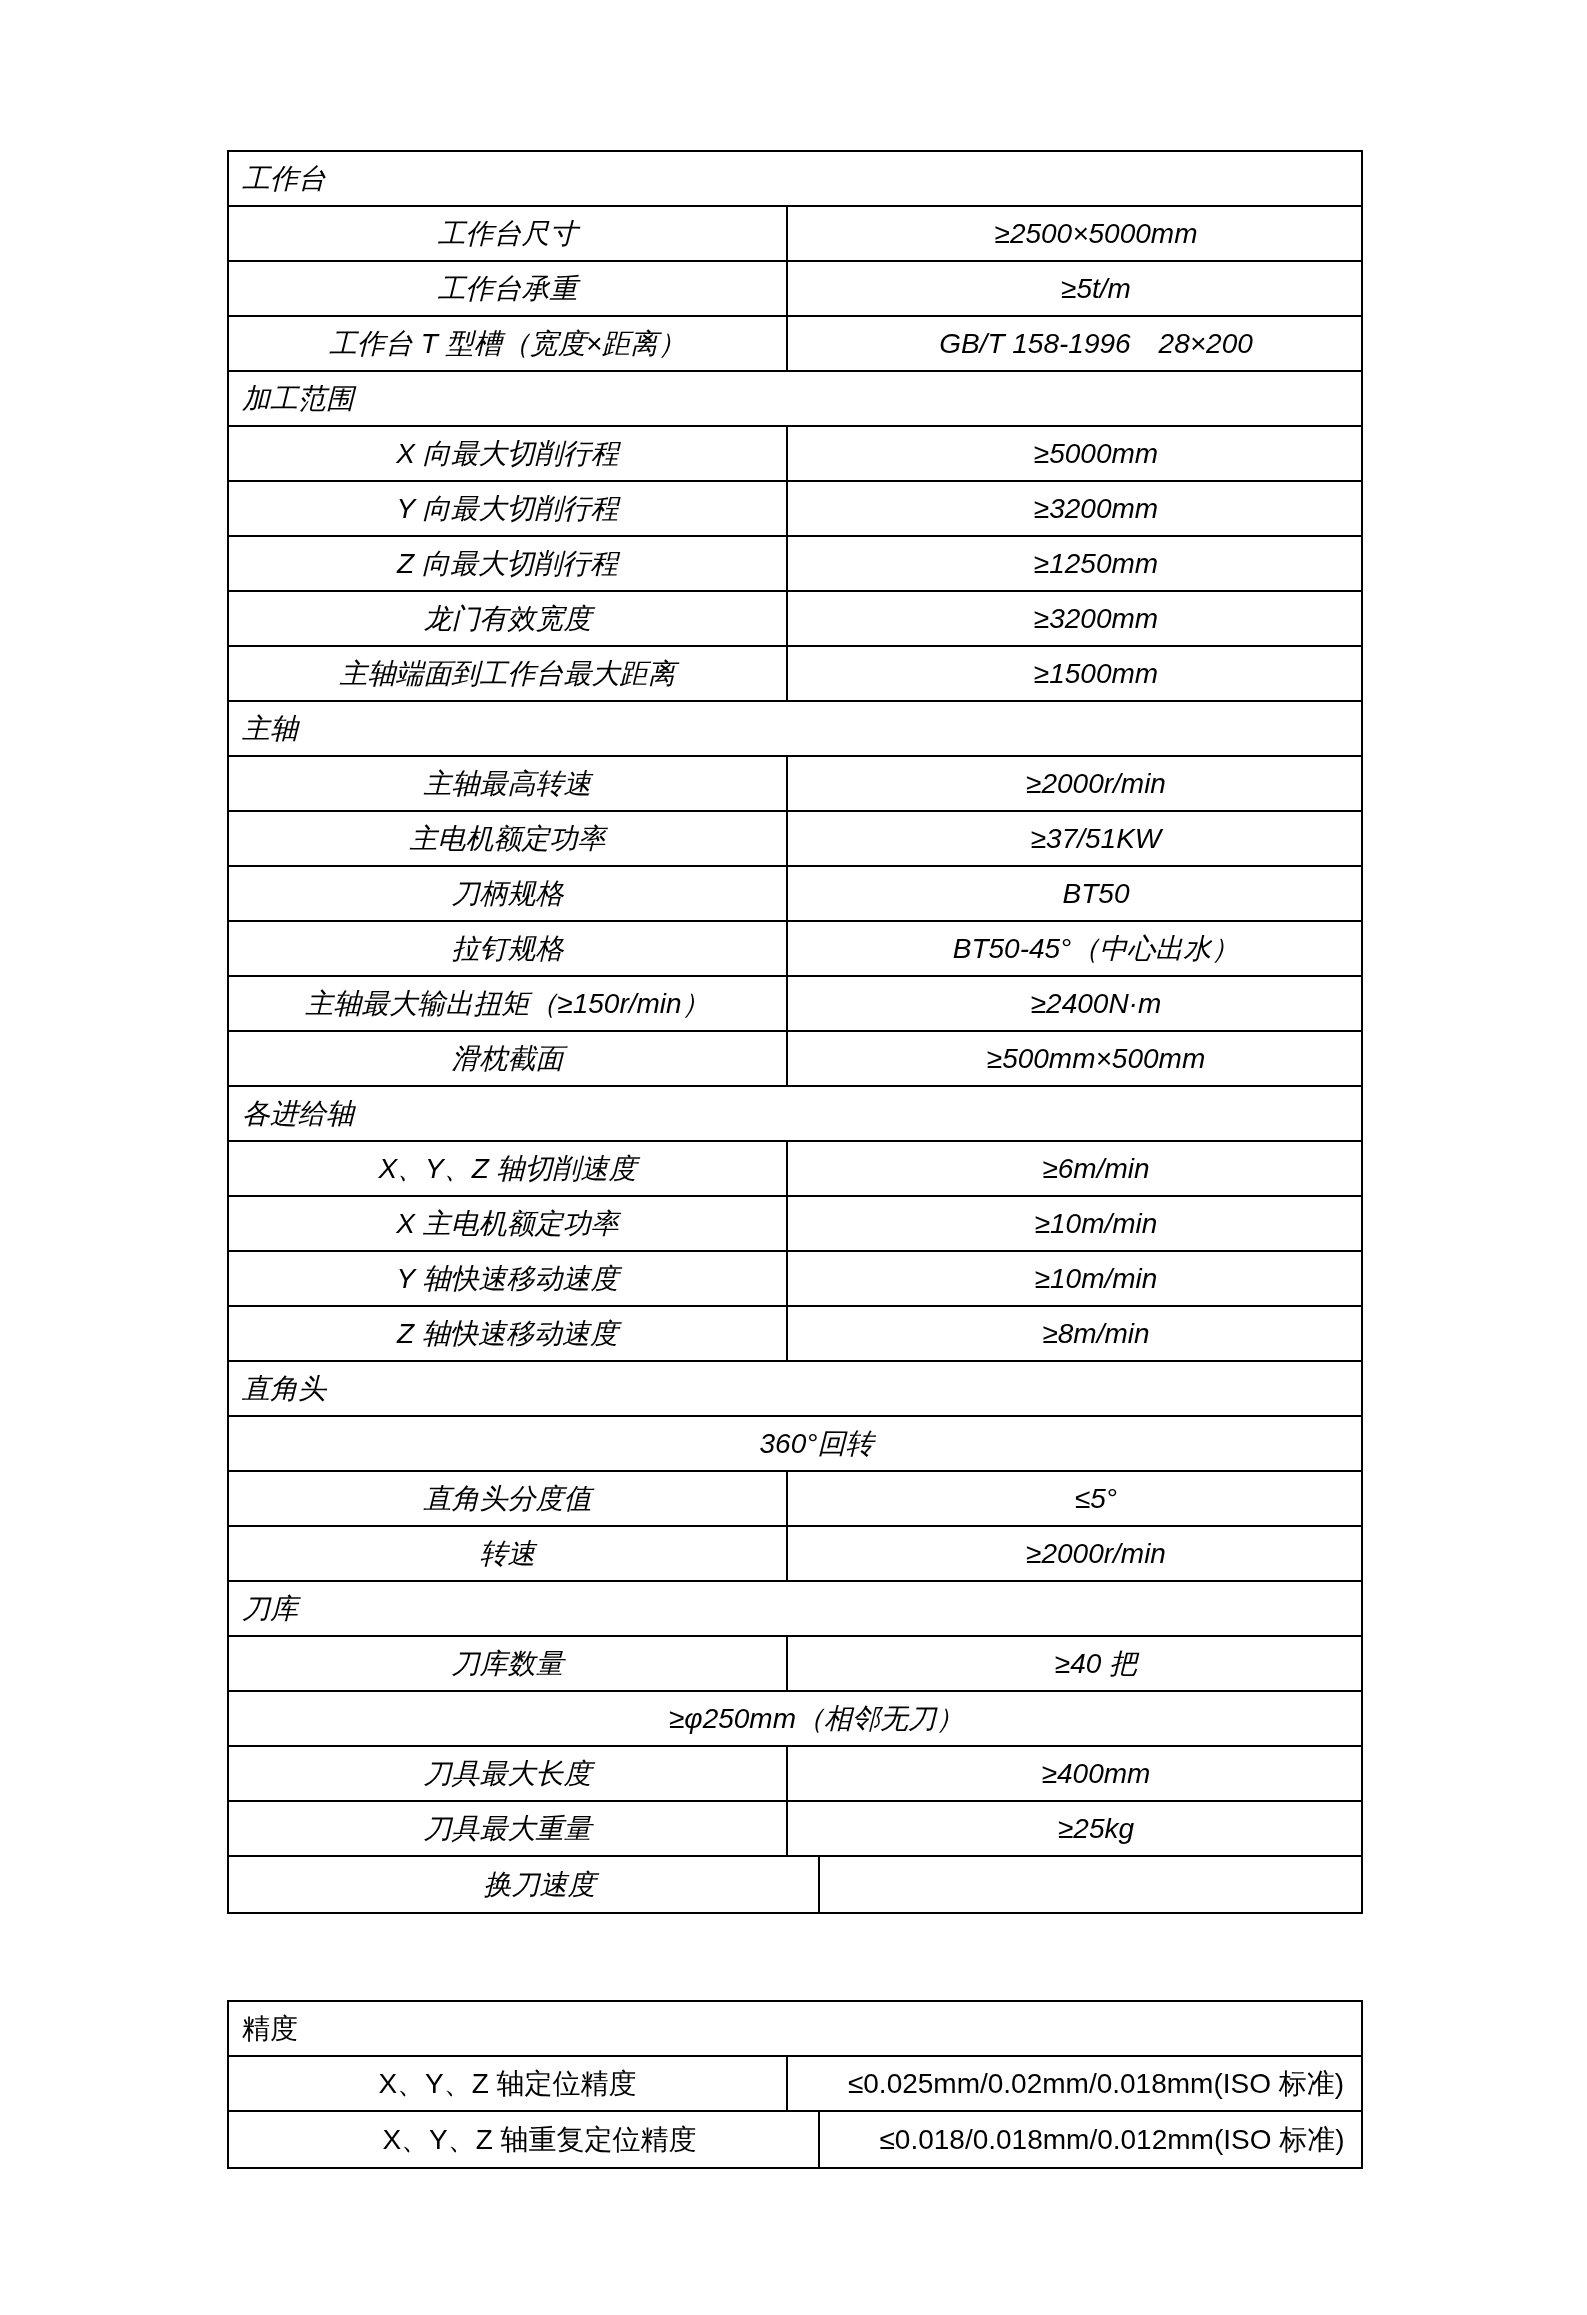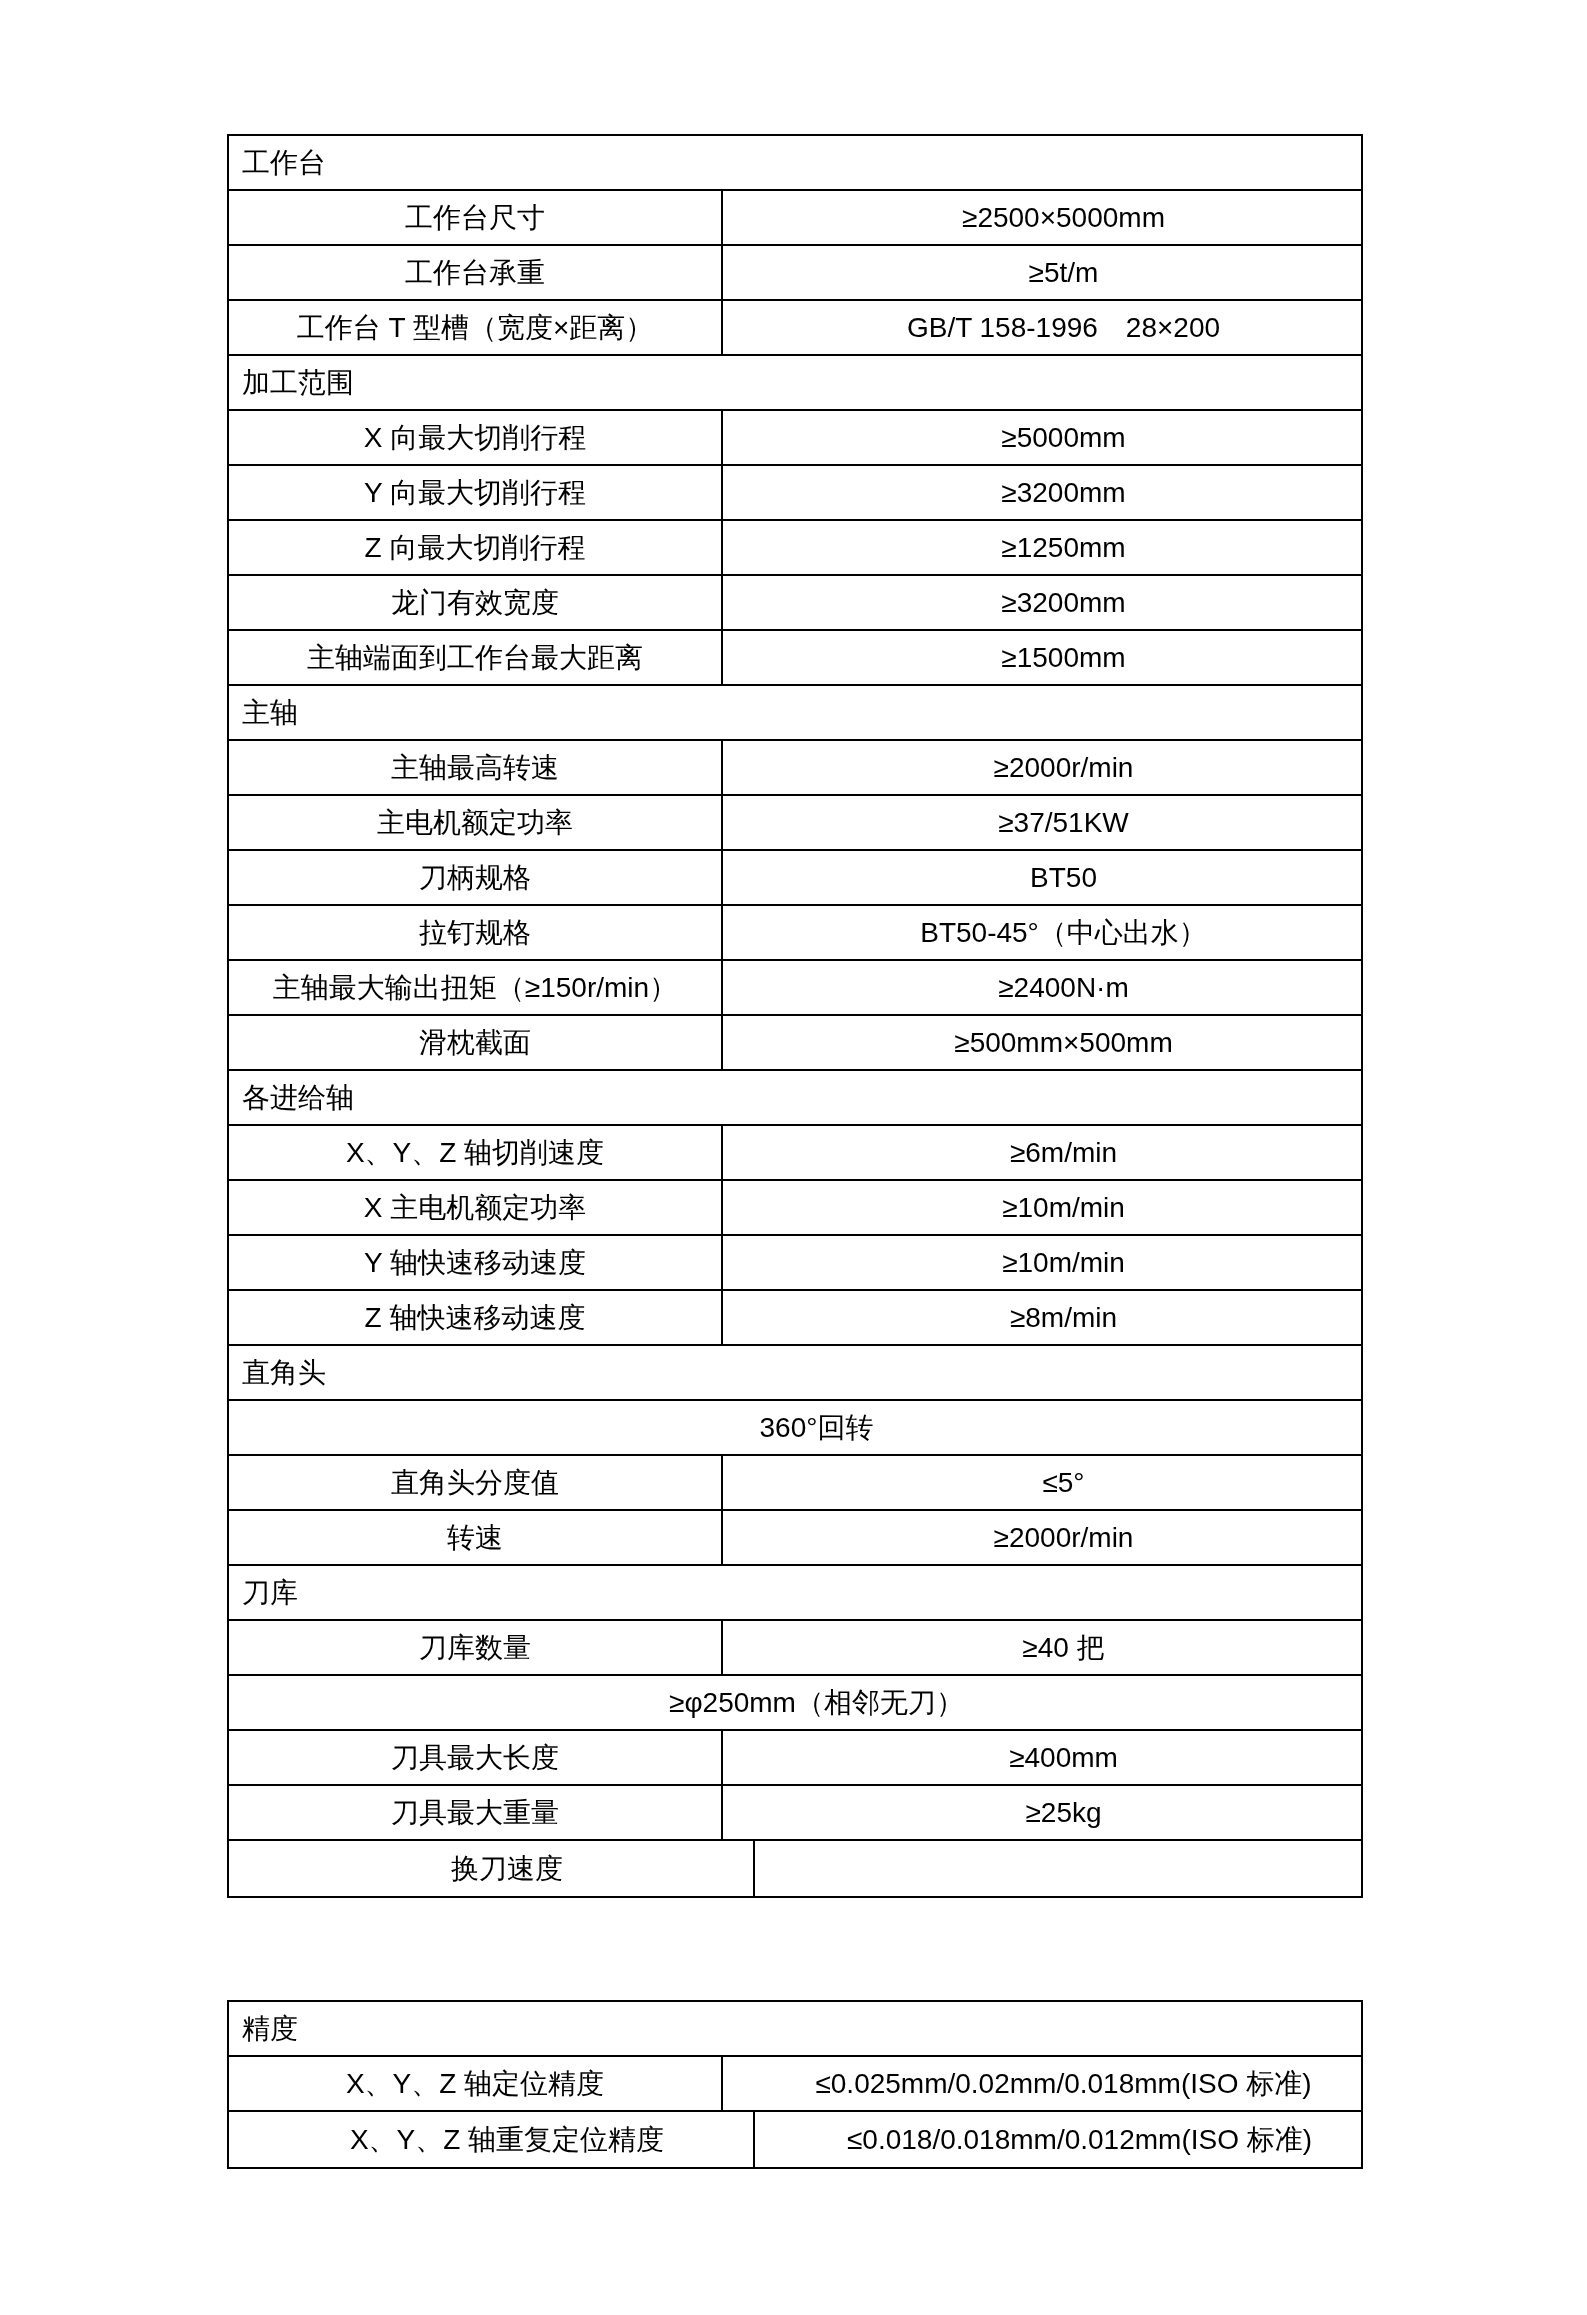--- a/index.html
+++ b/index.html
@@ -23,21 +23,21 @@
     background: #ffffff;
   }
   .spec-table {
     position: absolute;
     left: 227px;
     width: 1136px;
     border: 2px solid #000000;
     box-sizing: border-box;
     background: #ffffff;
   }
-  .spec-table.t0 { top: 134px; }
+  .spec-table.t0 { top: 150px; font-style: italic; }
   .spec-table.t1 { top: 2000px; }
   .row {
     display: flex;
     height: 55px;
     box-sizing: border-box;
     border-bottom: 2px solid #000000;
     align-items: stretch;
   }
   .row:last-child { border-bottom: none; margin-left: 32px; }
   .header-row {
@@ -46,21 +46,21 @@
   }
   .cell {
     display: flex;
     align-items: center;
     justify-content: center;
     box-sizing: border-box;
     white-space: pre-wrap;
     overflow: hidden;
   }
   .cell.label {
-    width: 494px;
+    width: 559px;
     border-right: 2px solid #000000;
   }
   .cell.value {
     flex: 1;
     padding-left: 43px;
   }
 </style>
 </head>
 <body>
 

